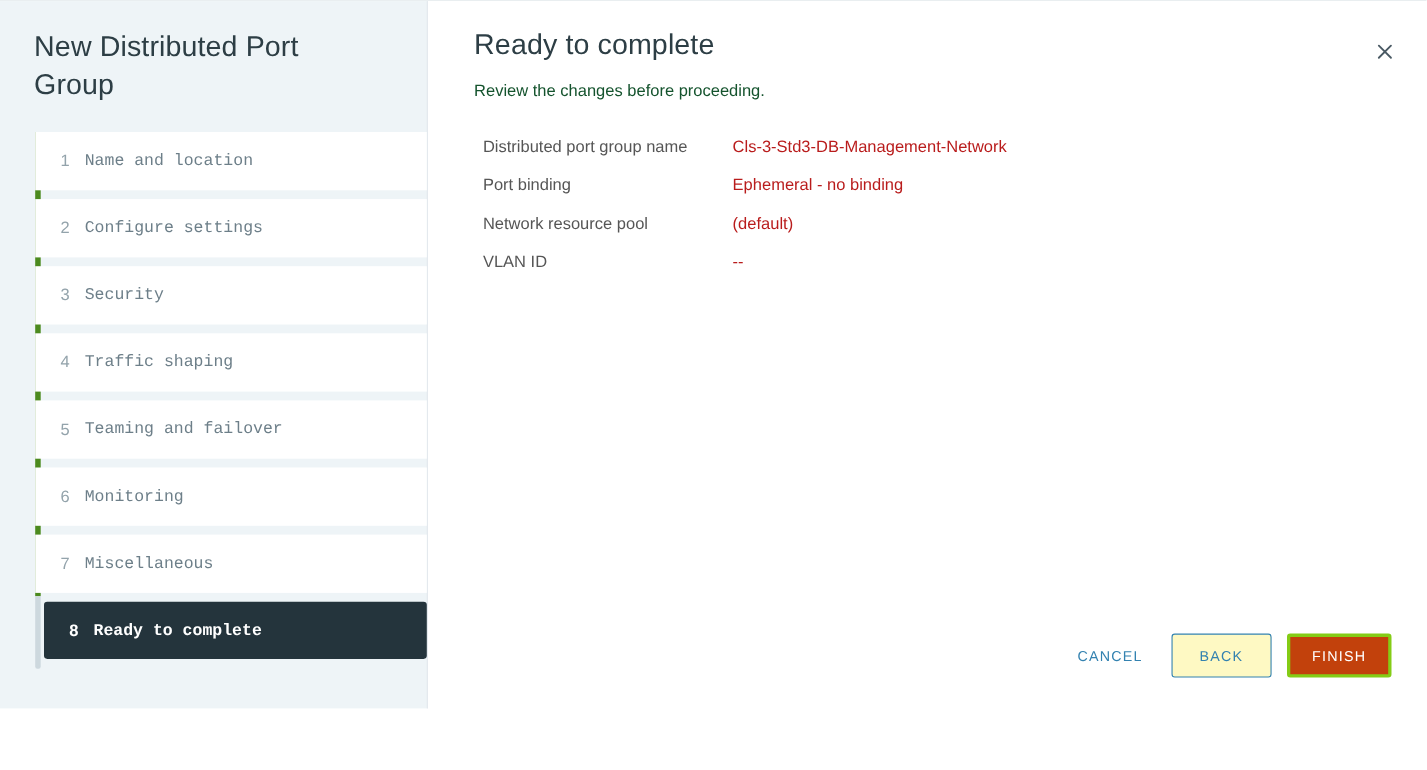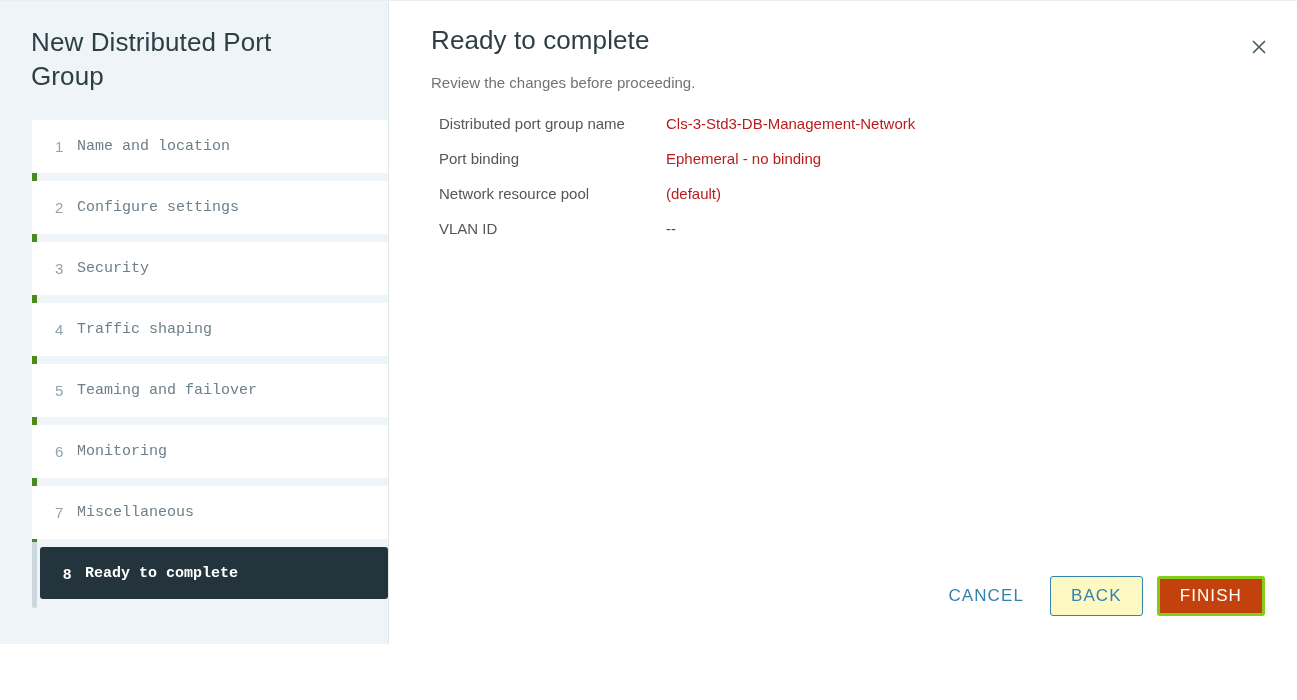--- a/index.html
+++ b/index.html
@@ -115,41 +115,41 @@
     font-size: 26px;
     font-weight: 400;
     color: #2d3e45;
     line-height: 34px;
     letter-spacing: 0.1px;
   }
 
   .page-subtitle {
     margin-top: 17px;
     font-size: 15px;
-    color: #737373;
+    color: #14532d;
   }
 
   .close-btn {
     position: absolute;
     top: 30px;
     right: 22px;
     width: 32px;
     height: 32px;
     border: none;
     background: transparent;
     cursor: pointer;
     color: #4a5a64;
     display: flex;
     align-items: center;
     justify-content: center;
   }
 
   
   .summary {
-    margin-top: 22px;
+    margin-top: 32px;
     margin-left: 8px;
   }
   .summary-row {
     display: flex;
     align-items: flex-start;
     margin-bottom: 14px;
   }
   .summary-label {
     width: 227px;
     flex: 0 0 227px;
@@ -169,21 +169,21 @@
     position: absolute;
     right: 32px;
     bottom: 28px;
     display: flex;
     align-items: center;
     gap: 14px;
   }
 
   .btn {
     font-family: "Liberation Sans", sans-serif;
-    font-size: 17px;
+    font-size: 13px;
     letter-spacing: 1.1px;
     height: 40px;
     border-radius: 3px;
     cursor: pointer;
     display: inline-flex;
     align-items: center;
     justify-content: center;
     padding: 0 20px;
   }
   .btn-flat {

